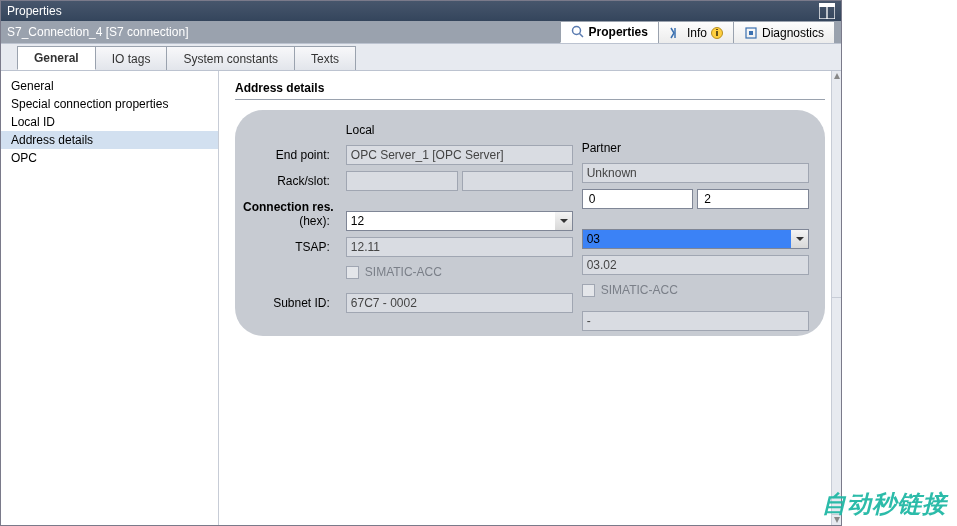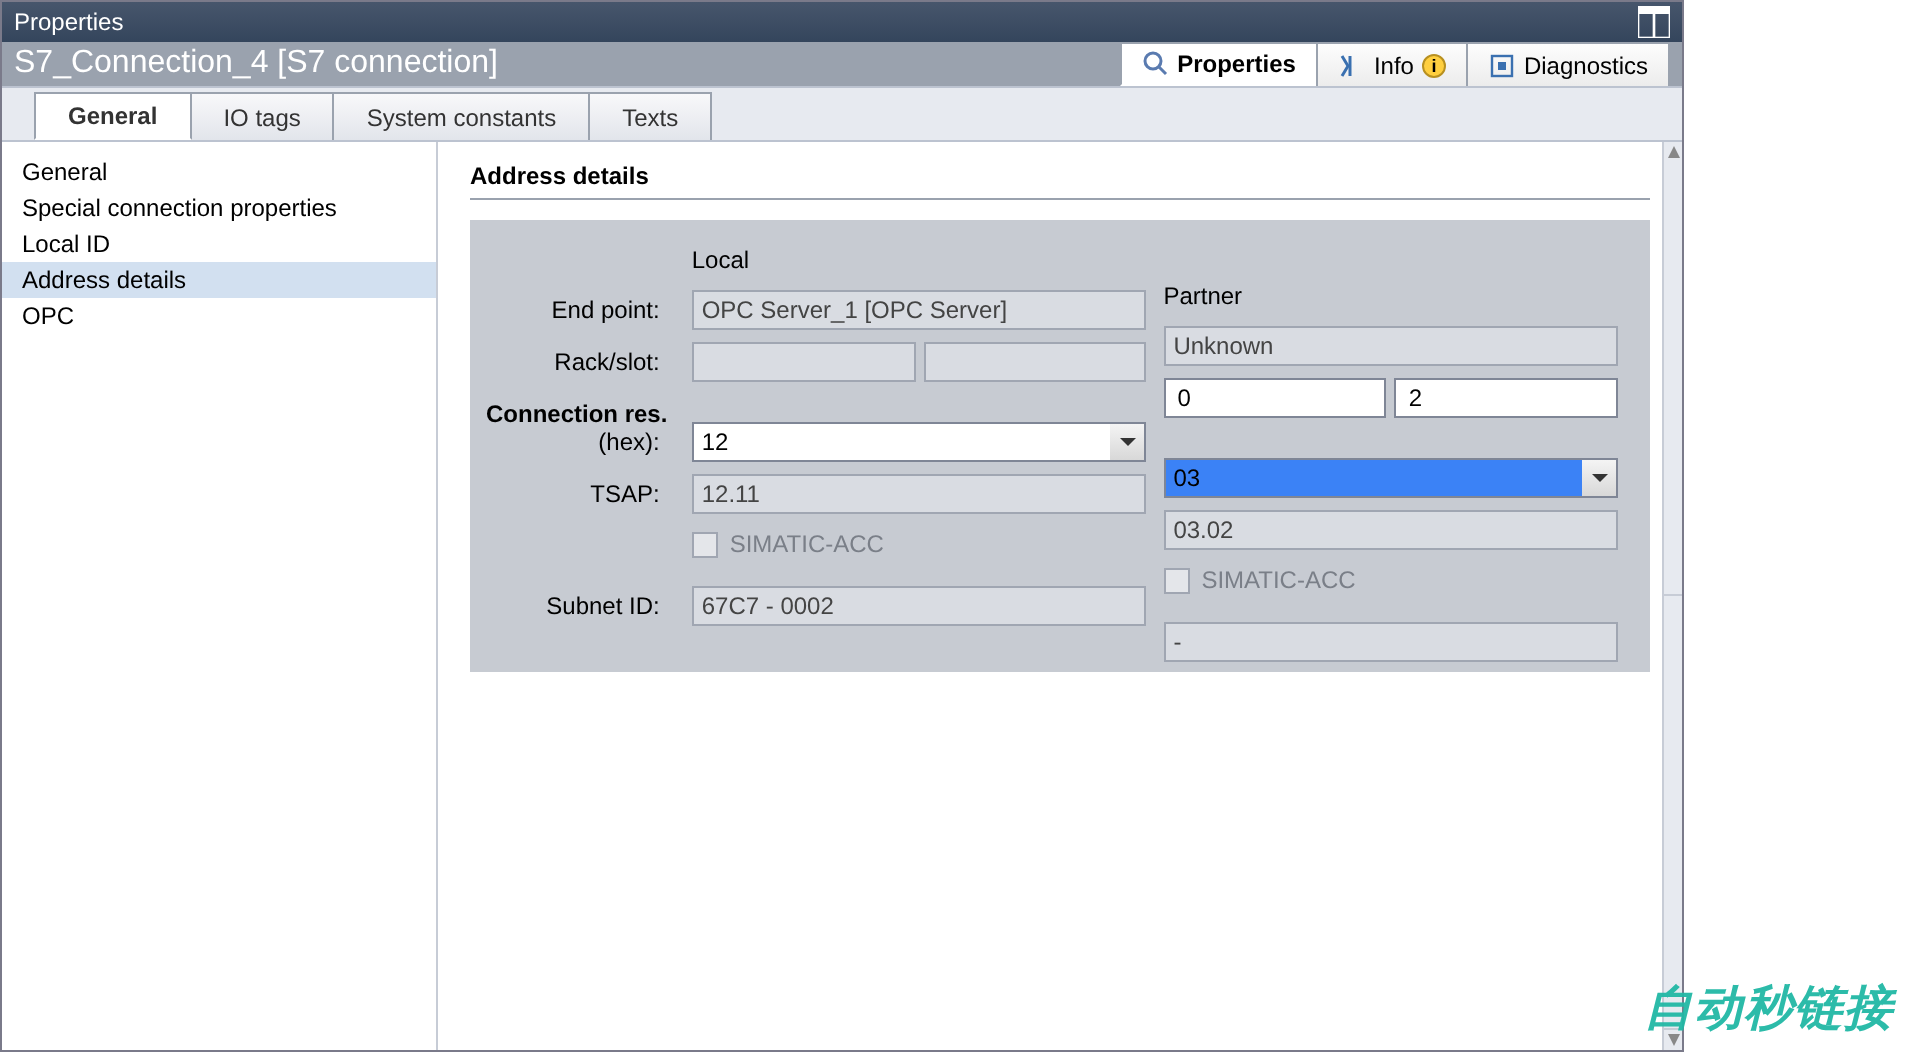--- a/index.html
+++ b/index.html
@@ -6,21 +6,21 @@
   html, body { margin: 0; padding: 0; font-family: Tahoma, Arial, sans-serif; font-size: 12px; color: #000; }
   body { background: #fff; width: 957px; height: 526px; overflow: hidden; position: relative; }
 
   .panel { display: flex; flex-direction: column; width: 842px; height: 526px; border: 1px solid #7a7a8a; }
 
   .titlebar { background: #3b4a5f; background: linear-gradient(#47566c, #34455c); color: #fff; height: 20px; display: flex; align-items: center; padding: 0 6px; font-size: 12px; }
   .titlebar .spacer { flex: 1; }
   .titlebar .icon-box { width: 16px; height: 16px; display: flex; align-items: center; justify-content: center; }
 
   .subtitlebar { background: #9aa2ae; height: 22px; display: flex; align-items: center; padding: 0 6px; color: #fff; position: relative; }
-  .subtitlebar .subtitle { flex: 1; font-size: 16px; }
+  .subtitlebar .subtitle { flex: 1; font-size: 12px; }
 
   .subtabs { position: absolute; right: 6px; bottom: 0; display: flex; gap: 0; align-items: flex-end; }
   .subtab { background: linear-gradient(#fdfdfd,#ececec); border: 1px solid #9aa2ae; border-bottom: none; height: 22px; display: flex; align-items: center; padding: 0 10px; color: #000; font-size: 12px; gap: 4px; margin-left: -1px; }
   .subtab.active { font-weight: bold; background: #fff; border-bottom: 1px solid #fff; }
   .subtab svg { width: 14px; height: 14px; }
   .pill { background: #ffcf3f; border-radius: 50%; width: 12px; height: 12px; display: inline-flex; align-items: center; justify-content: center; font-size: 9px; font-weight: bold; color: #000; border:1px solid #b89020;}
 
   .maintabs-row { background: #e7eaf0; border-top: 1px solid #bcc3d0; border-bottom: 1px solid #bcc3d0; height: 28px; display: flex; align-items: flex-end; padding: 0 10px; gap: 0; }
   .maintab { background: linear-gradient(#f8f8fa,#e2e5eb); border: 1px solid #9aa2ae; border-bottom: none; height: 24px; display: flex; align-items: center; padding: 0 16px; color: #333; margin-right: 0; margin-left: -1px; position: relative; }
   .maintab:first-child { margin-left: 6px; }
@@ -28,21 +28,21 @@
 
   .workarea { flex: 1; display: flex; background: #fff; min-height: 0; }
   .sidebar { width: 218px; border-right: 1px solid #c7ccd6; padding: 6px 0; overflow: auto; }
   .side-item { padding: 2px 10px; white-space: nowrap; cursor: default; }
   .side-item.selected { background: #d2e0f0; }
 
   .content { flex: 1; background: #fff; position: relative; overflow: auto; }
   .section-title { font-weight: bold; padding: 10px 0 2px 16px; font-size: 12px; }
   .section-title-underline { height: 1px; background: #9aa2ae; margin: 2px 16px 0 16px; }
 
-  .form-block { background: #c7cbd2; margin: 10px 16px 0 16px; padding: 12px 16px 18px 8px; position: relative; }
+  .form-block { background: #c7cbd2; margin: 10px 16px 0 16px; padding: 12px 16px 18px 8px; position: relative; border-radius: 28px; }
 
   .form-row { display: flex; align-items: center; margin-bottom: 4px; height: 22px; }
   .form-label { width: 118px; text-align: right; padding-right: 16px; color: #000; font-size: 12px; white-space: nowrap;}
   .col-gap { width: 10px; }
   .col-local { width: 267px; display:flex; gap:4px; }
   .col-partner { width: 267px; display:flex; gap:4px;margin-top:36px; }
   .col-header { font-size: 12px; color: #000; padding-bottom: 2px; }
 
   .field { height: 20px; border: 1px solid #7f8696; background: #fff; padding: 0 4px; font-size: 12px; display:flex; align-items:center; flex:1; overflow:hidden; white-space:nowrap;}
   .field.readonly { background: #d9dce2; color: #444; border: 1px solid #a0a6b2;}

